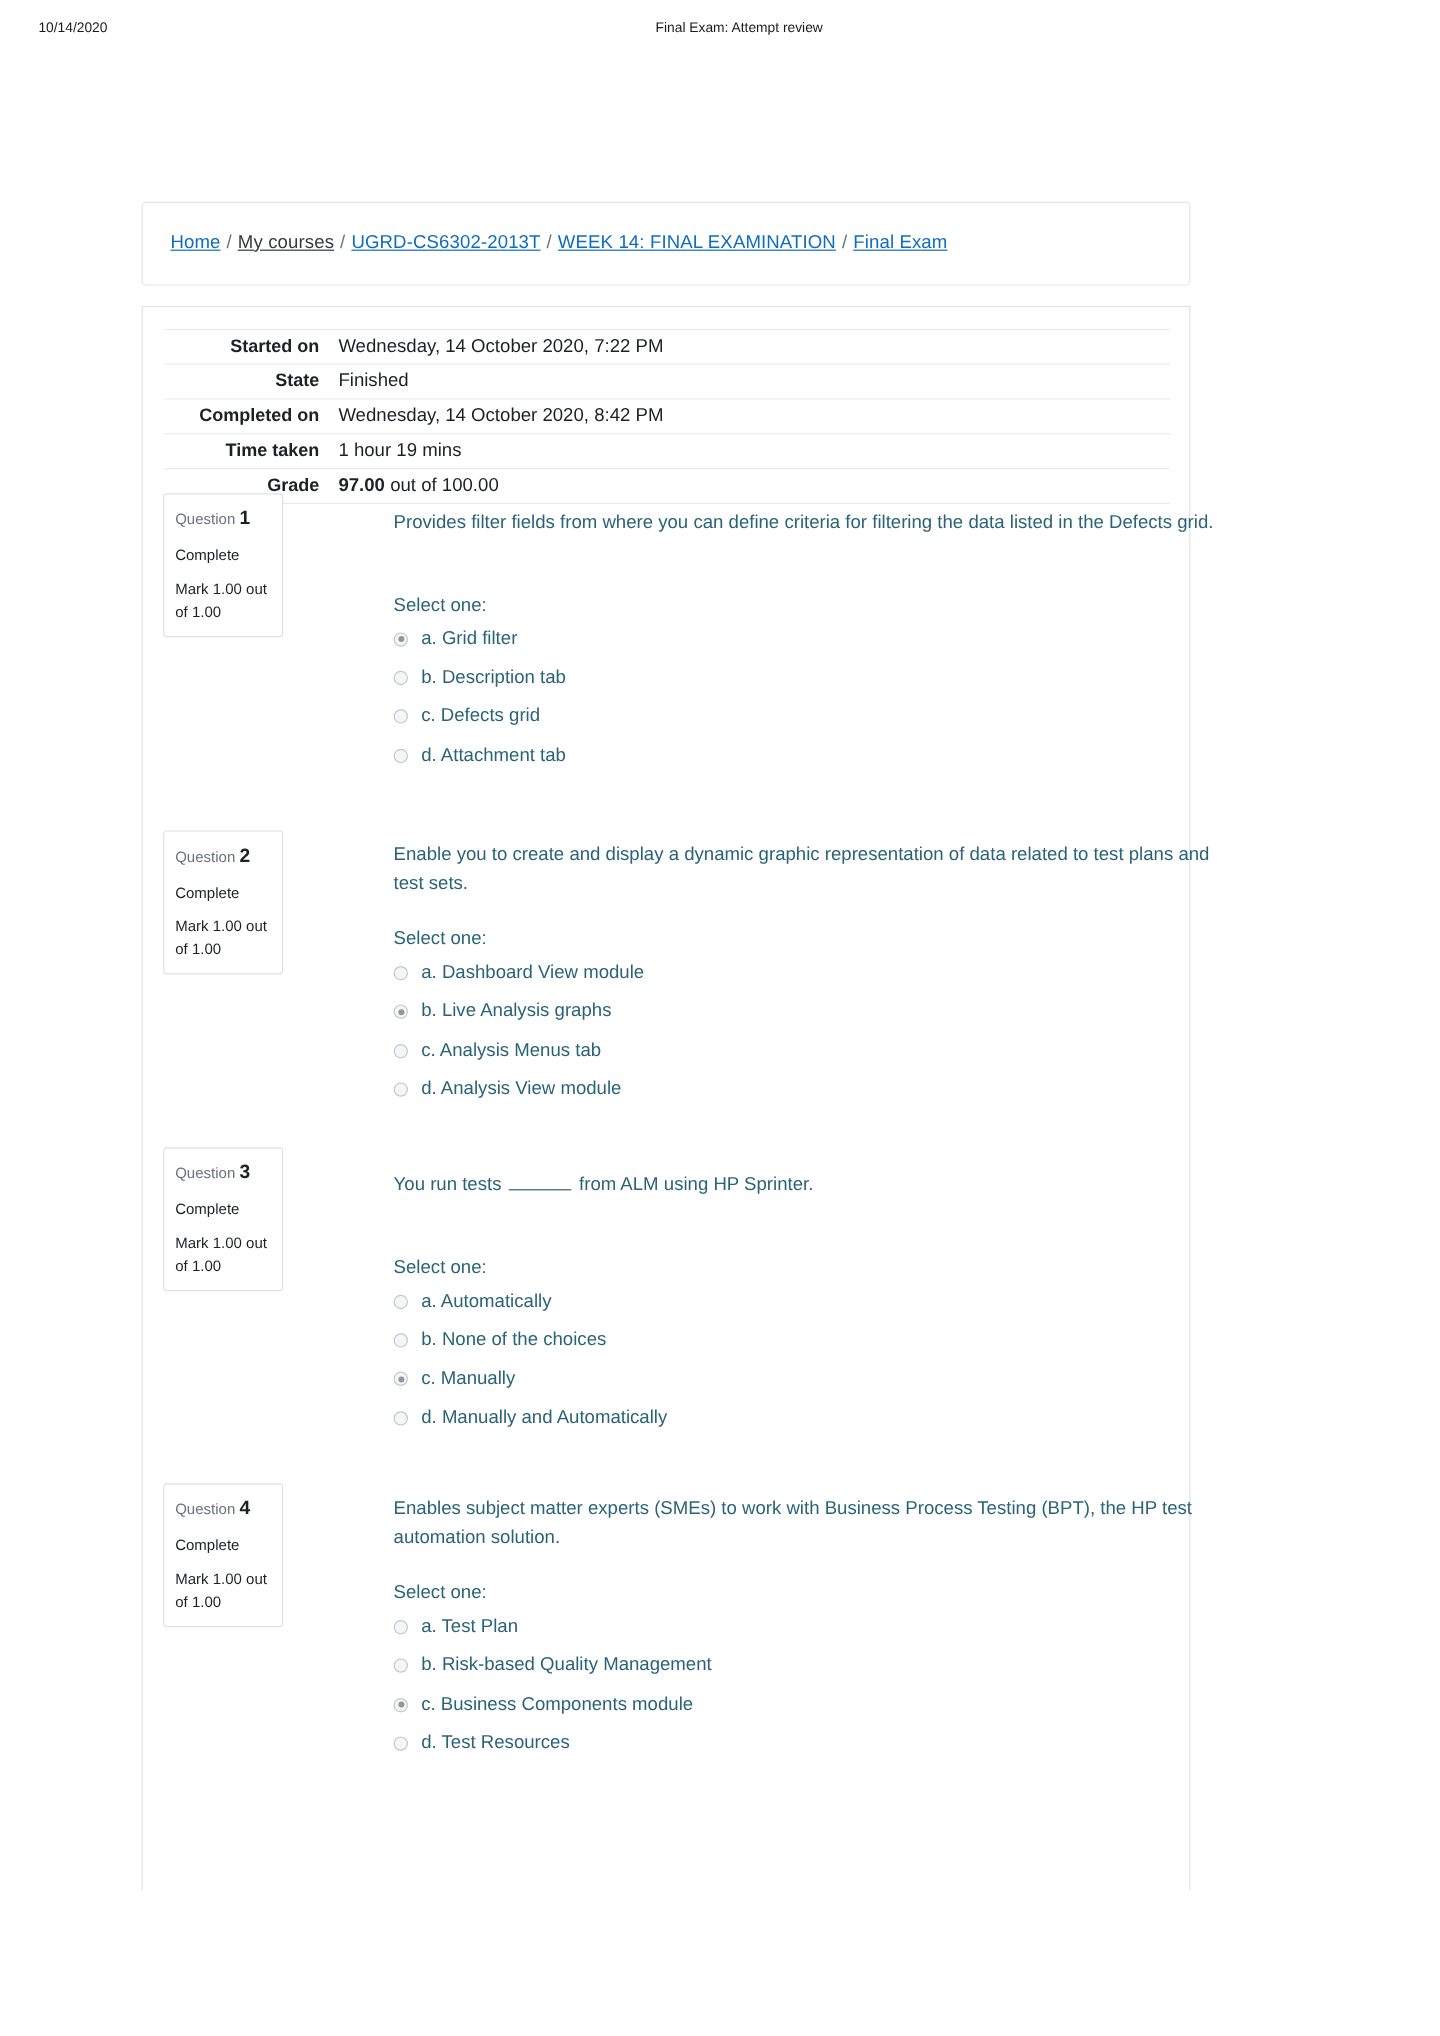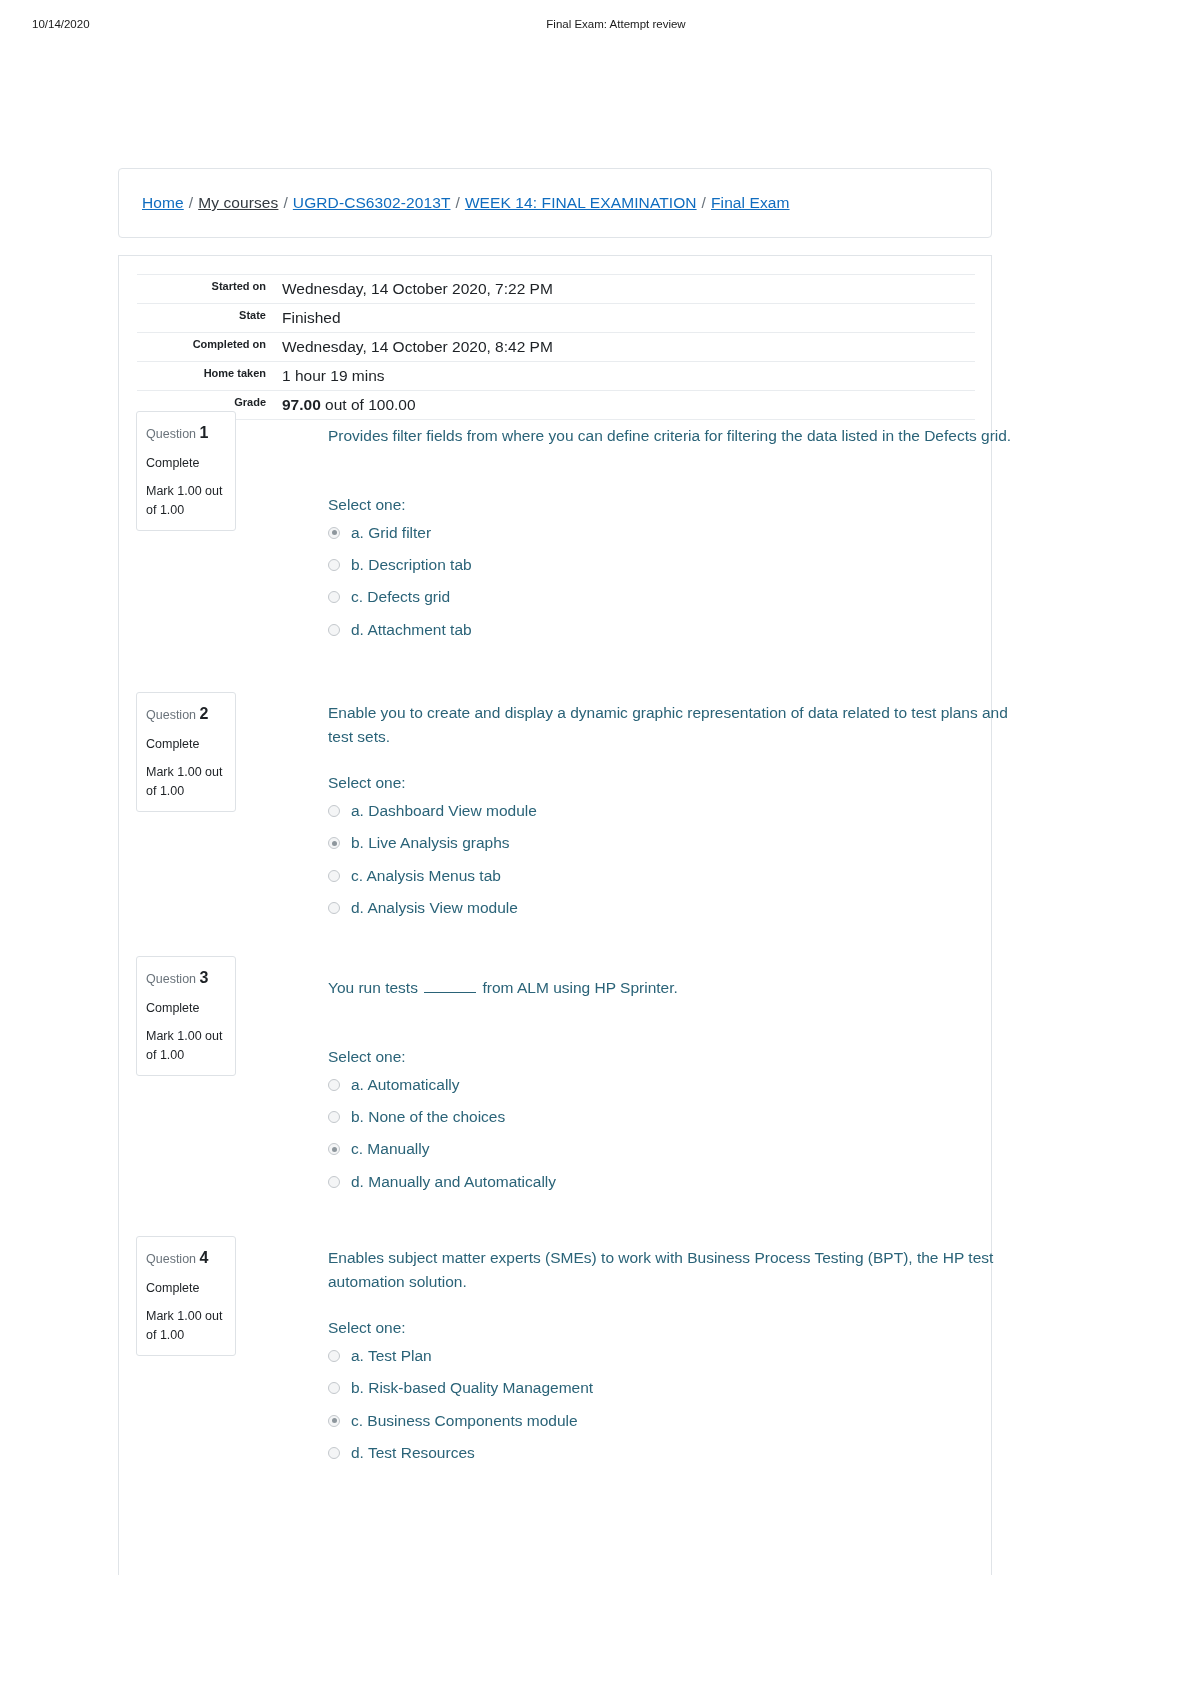--- a/index.html
+++ b/index.html
@@ -116,21 +116,21 @@
     left: 18px;
     top: 18px;
     width: 838px;
     border-collapse: collapse;
   }
   .summary tr { border-bottom: 1px solid #e9ecef; }
   .summary tr:first-child { border-top: 1px solid #e9ecef; }
   .summary th {
     width: 137px;
     text-align: right;
-    font-size: 11px;
+    font-size: 15px;
     font-weight: bold;
     color: #1d2125;
     padding: 5px 8px 5px 0;
     vertical-align: top;
     white-space: nowrap;
   }
   .summary td {
     text-align: left;
     font-size: 15.5px;
     font-weight: normal;
@@ -271,21 +271,21 @@
         </tr>
         <tr>
           <th>State</th>
           <td>Finished</td>
         </tr>
         <tr>
           <th>Completed on</th>
           <td>Wednesday, 14 October 2020, 8:42 PM</td>
         </tr>
         <tr>
-          <th>Home taken</th>
+          <th>Time taken</th>
           <td>1 hour 19 mins</td>
         </tr>
         <tr>
           <th>Grade</th>
           <td><span class="bold">97.00</span> <span>out of 100.00</span></td>
         </tr>
       </tbody>
     </table>
 
     <div id="questions">

